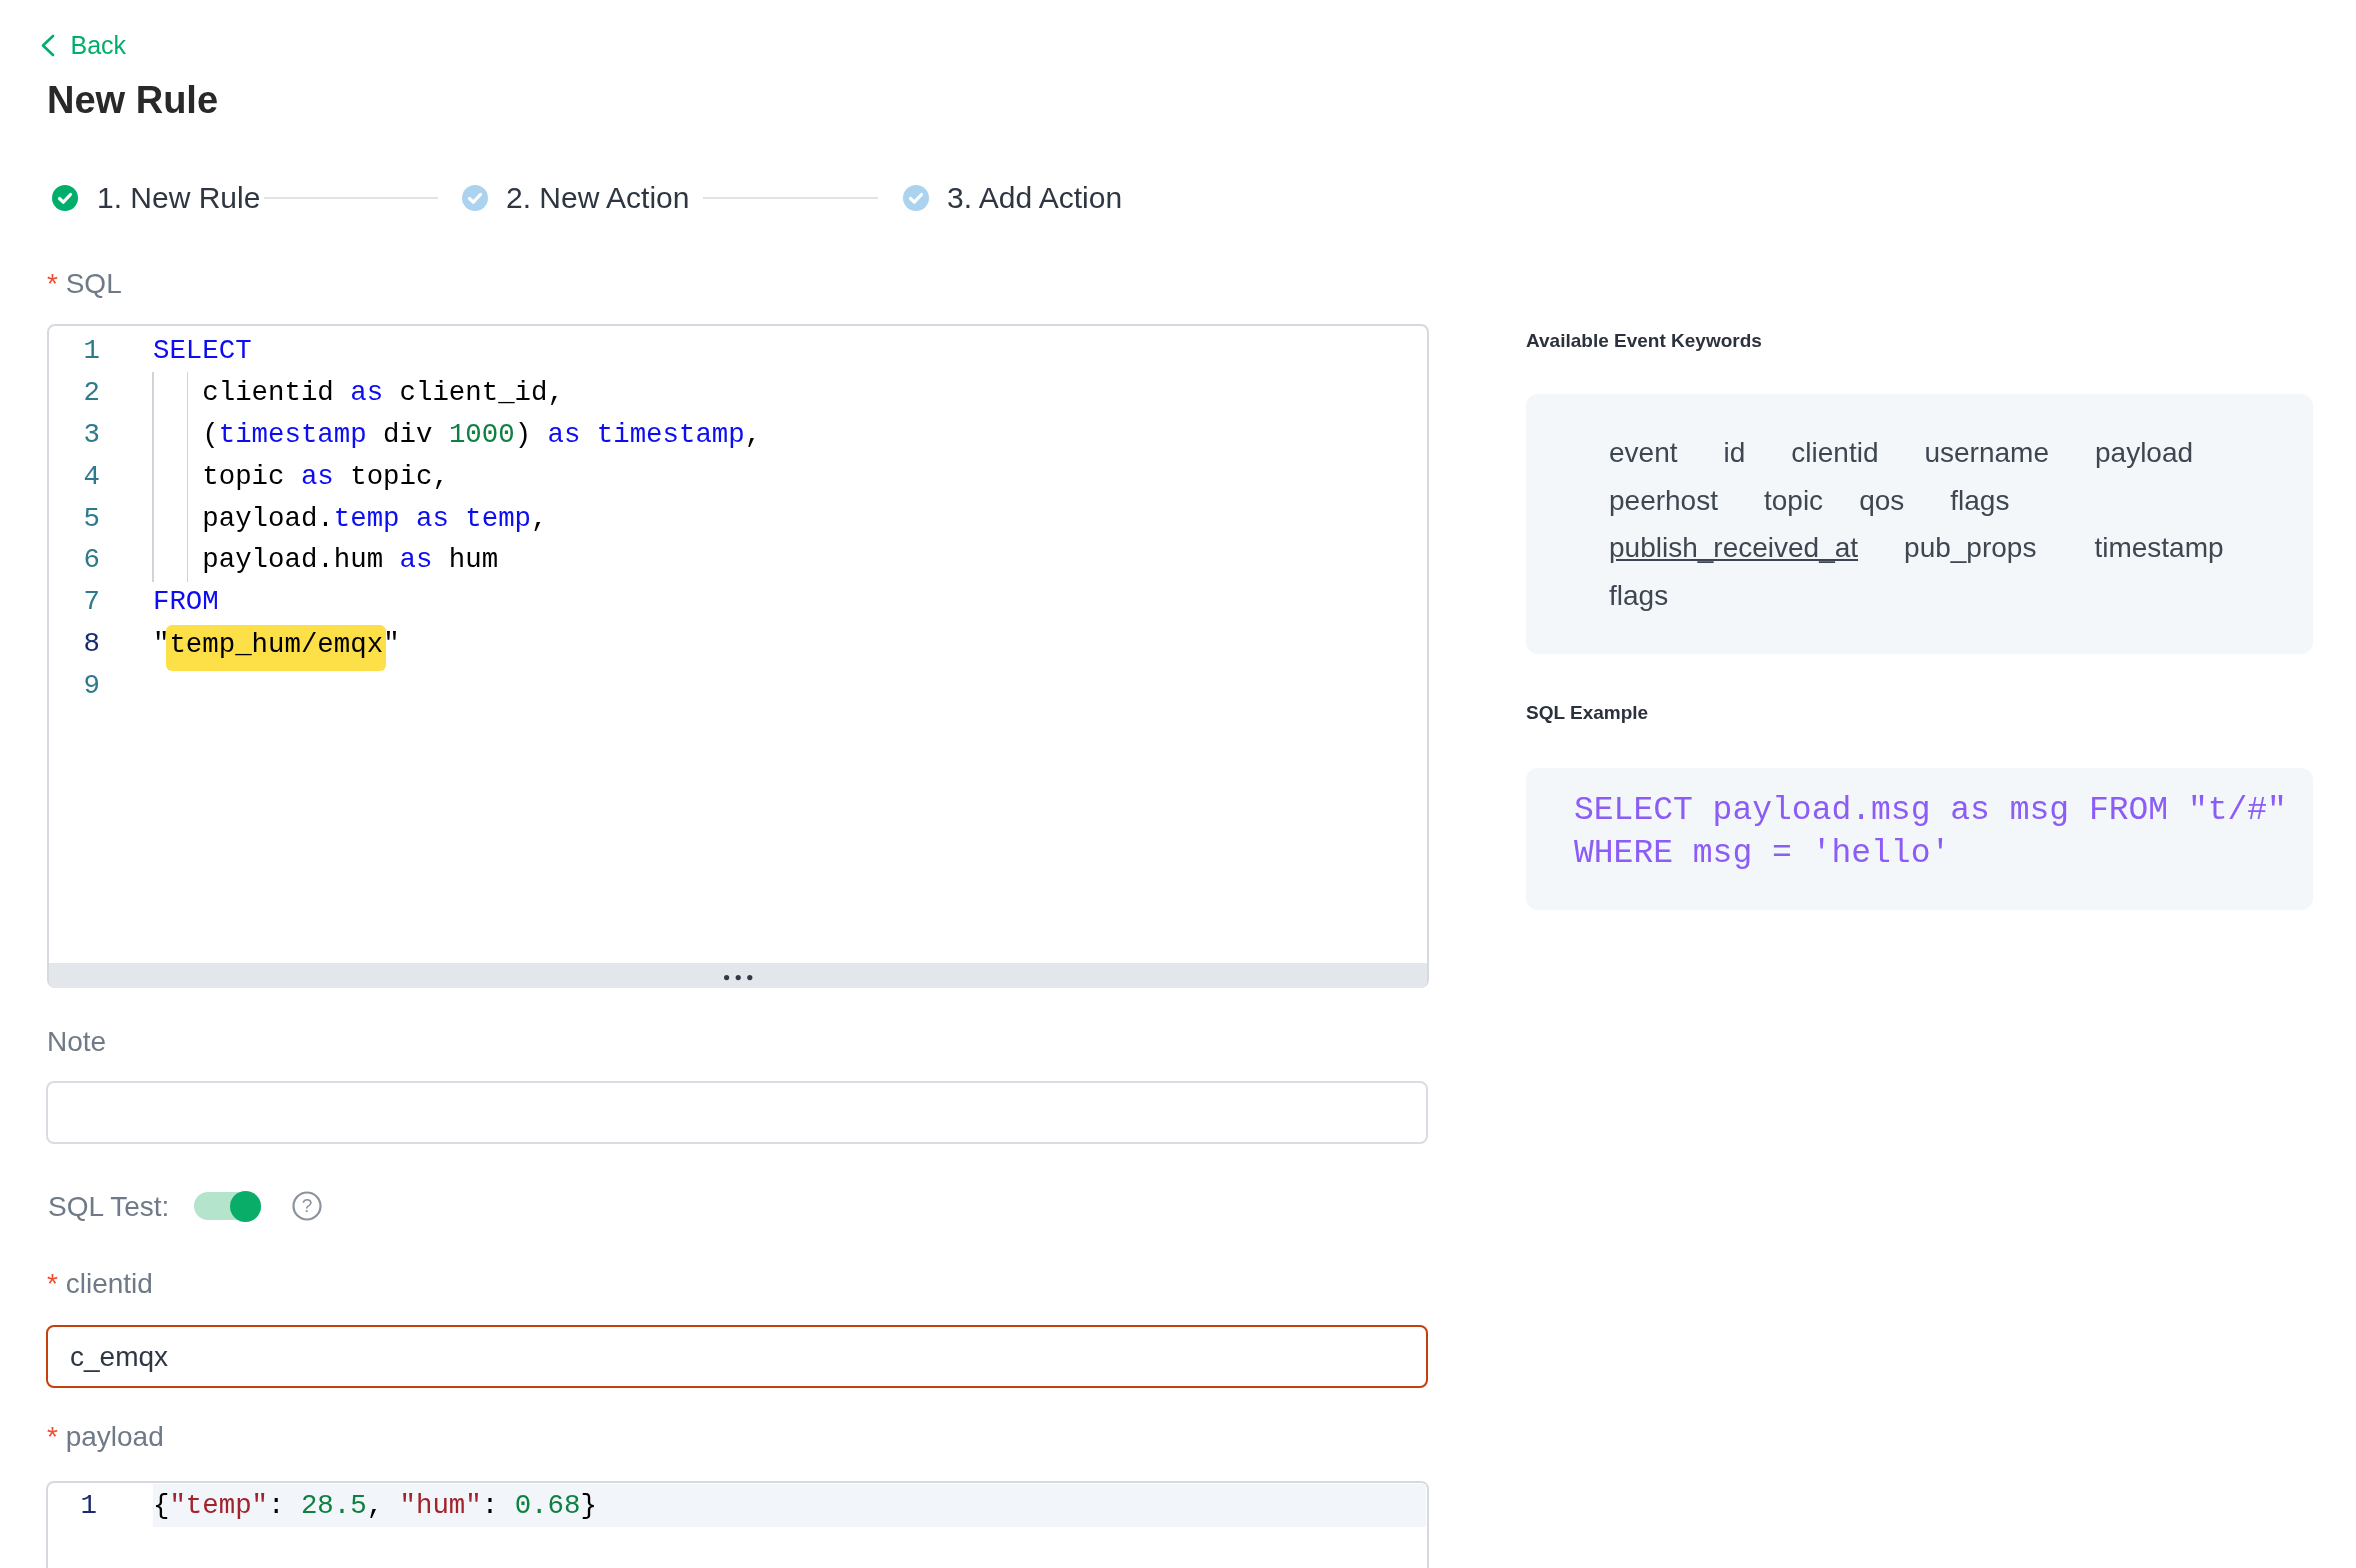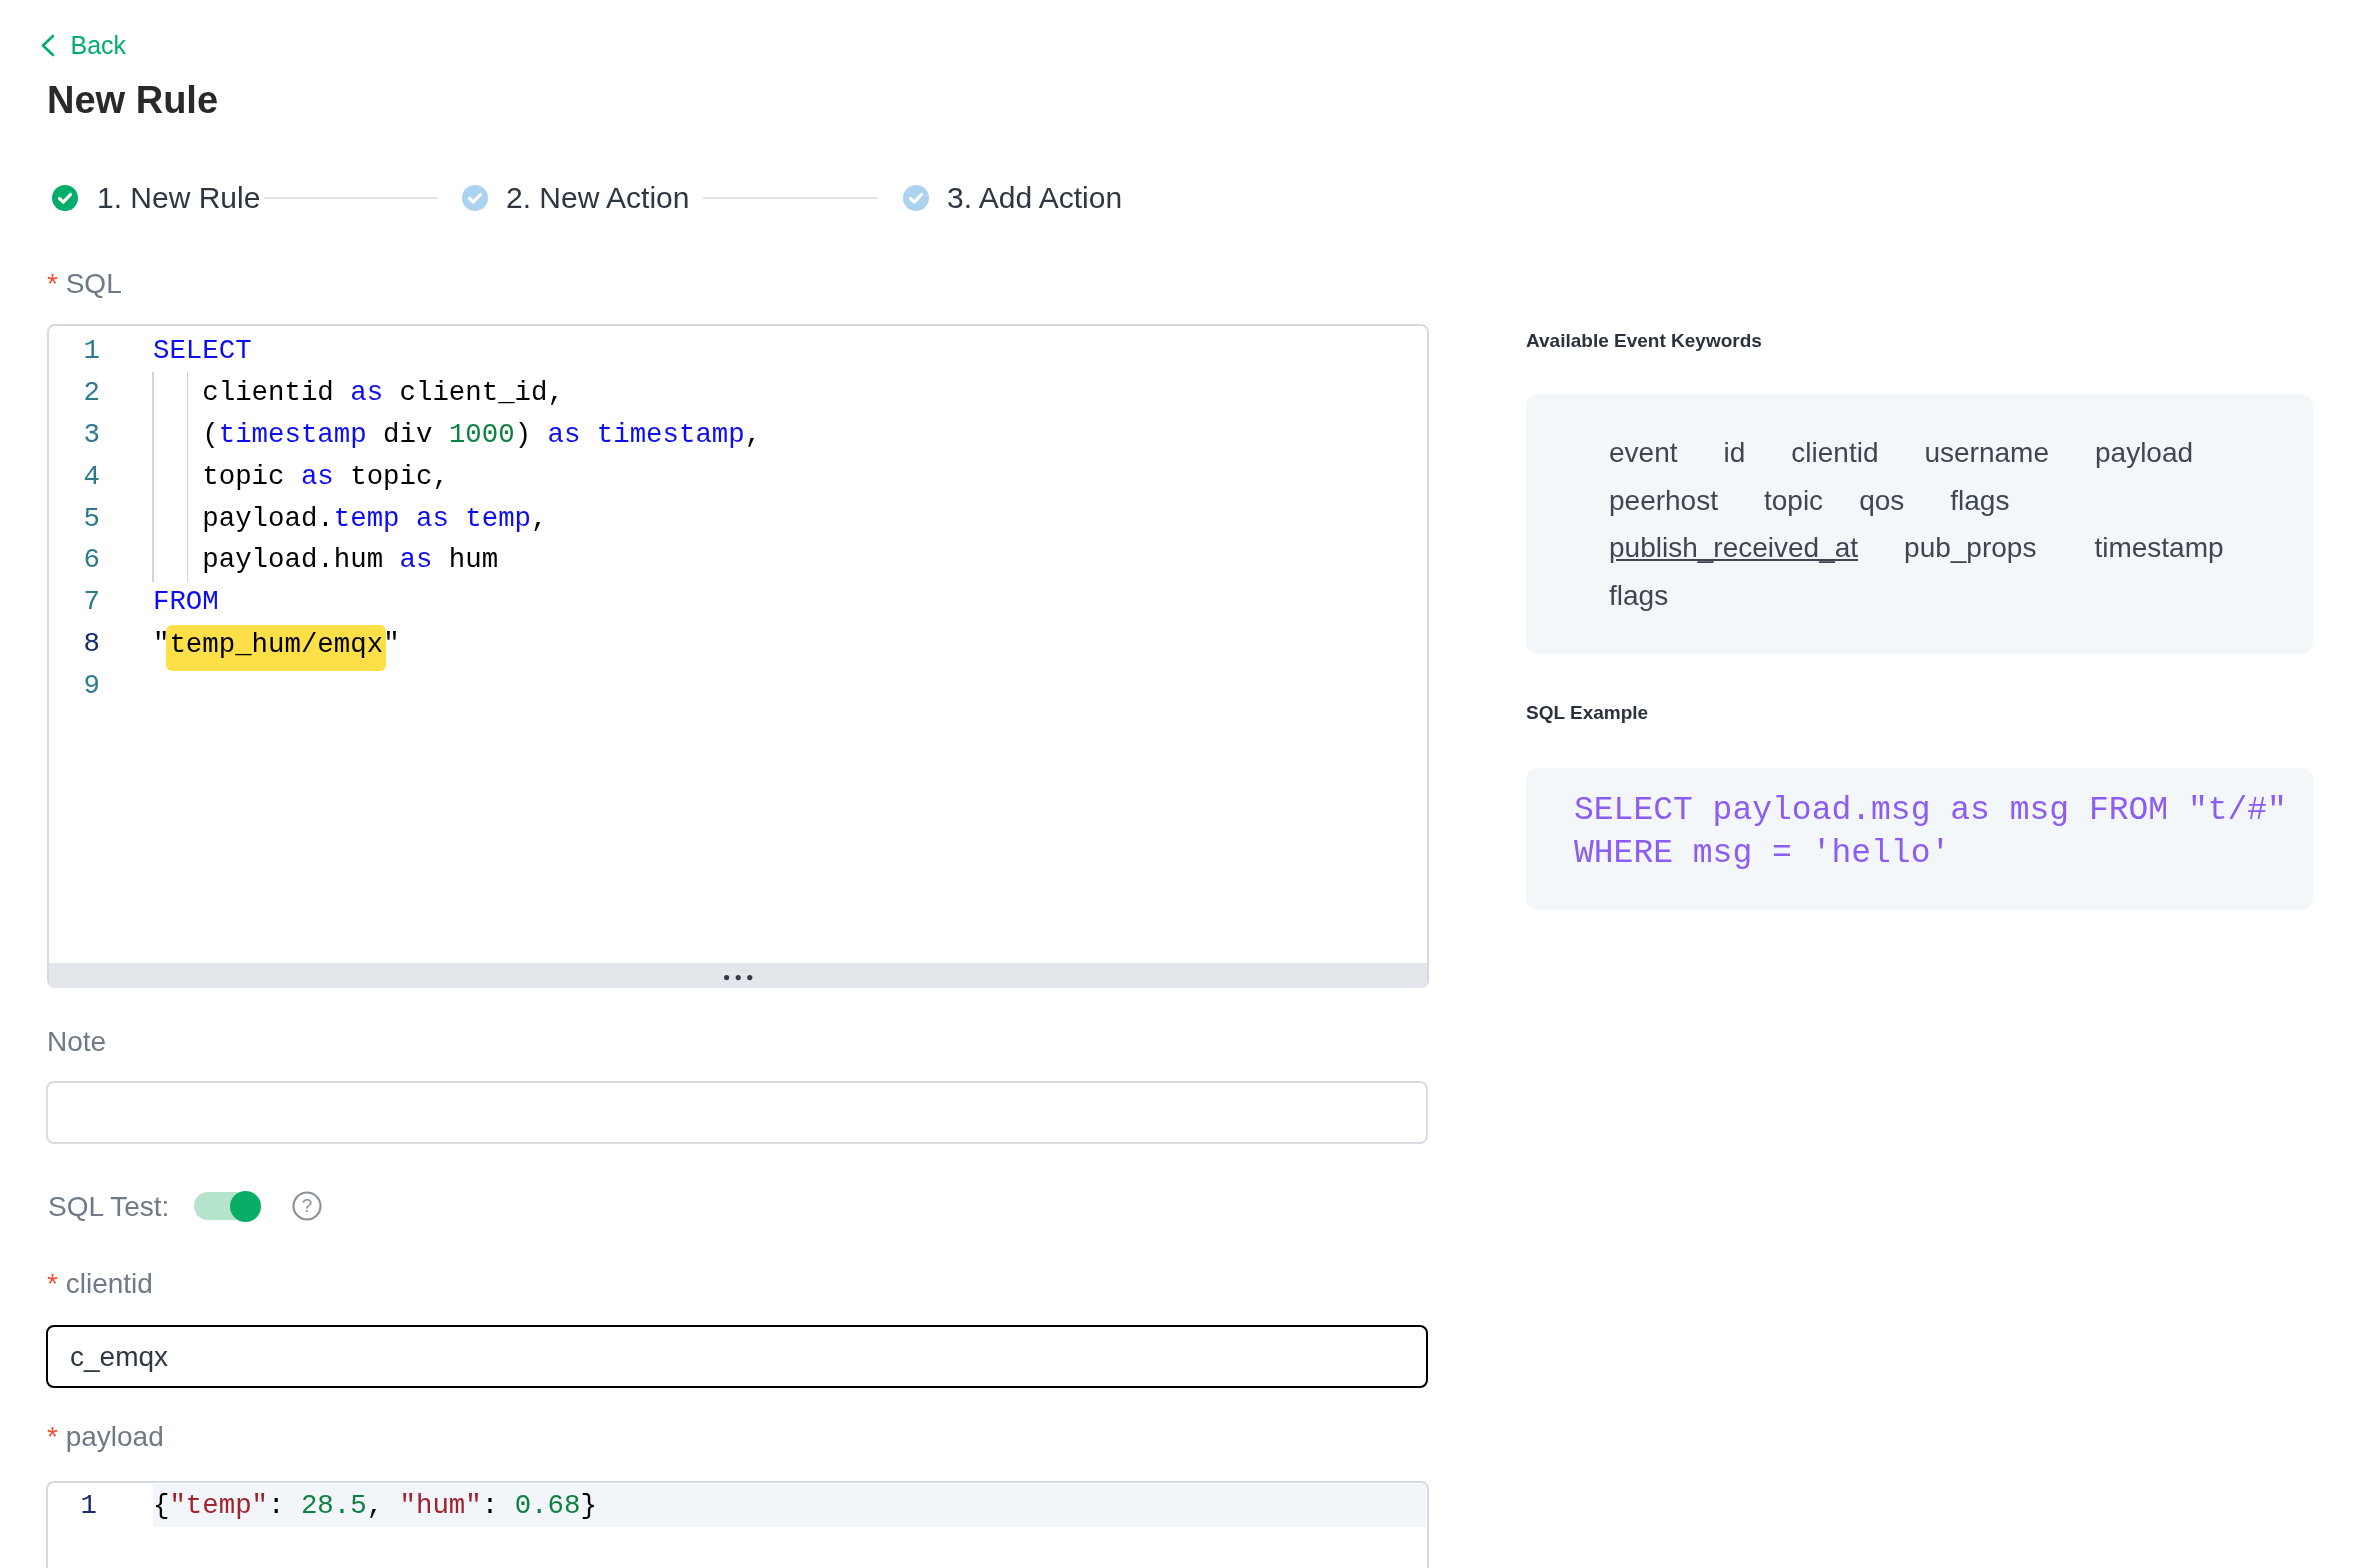--- a/index.html
+++ b/index.html
@@ -86,21 +86,21 @@
 <div class="abs" style="left:194px; top:1192px; width:67px; height:28px; border-radius:14px; background:#b5e4cd;"></div>
 <div class="abs" style="left:230px; top:1191px; width:31px; height:31px; border-radius:50%; background:#0aad68;"></div>
 <div class="abs" style="left:292px; top:1191px; width:30px; height:30px;">
   <svg width="30" height="30" viewBox="0 0 30 30">
       <circle cx="15" cy="15" r="13.5" fill="none" stroke="#8b929c" stroke-width="2.2"></circle>
       <text x="15" y="21" text-anchor="middle" font-size="19" font-family="Liberation Sans" fill="#8b929c">?</text>
     </svg>
 </div>
 
 <div class="abs label" style="left:47px; top:1268px;"><span class="req">*</span> clientid</div>
-<div class="abs" style="left:46px; top:1325px; width:1382px; height:63px; border:2px solid #000000; border-radius:8px; font-size:28px; color:#2e3744; line-height:59px; padding-left:22px;">c_emqx</div>
+<div class="abs" style="left:46px; top:1325px; width:1382px; height:63px; border:2px solid #c2410c; border-radius:8px; font-size:28px; color:#2e3744; line-height:59px; padding-left:22px;">c_emqx</div>
 
 <div class="abs label" style="left:47px; top:1421px;"><span class="req">*</span> payload</div>
 <div class="abs" style="left:46px; top:1481px; width:1383px; height:120px; border:2px solid #d6dae0; border-radius:8px 8px 0 0; background:#fff;"></div>
 <div class="abs" style="left:153px; top:1484px; width:1273px; height:43px; background:#f2f5f9;"></div>
 <div class="abs mono" style="left:52px; top:1484px; width:45px; text-align:right; font-size:27.4px; line-height:43px; color:#192a6e;">1</div>
 <pre class="abs mono" style="left:153px; top:1484px; font-size:27.4px; line-height:43px; color:#000;">{<span class="str">"temp"</span>: <span class="num">28.5</span>, <span class="str">"hum"</span>: <span class="num">0.68</span>}</pre>
 
 <div class="abs heading2" style="left:1526px; top:330px;">Available Event Keywords</div>
 <div class="abs panelbox" style="left:1526px; top:394px; width:787px; height:260px;"></div>
 <div class="abs" style="left:1609px; top:429px; width:700px; font-size:28px; line-height:47.7px; color:#3e4751;">

